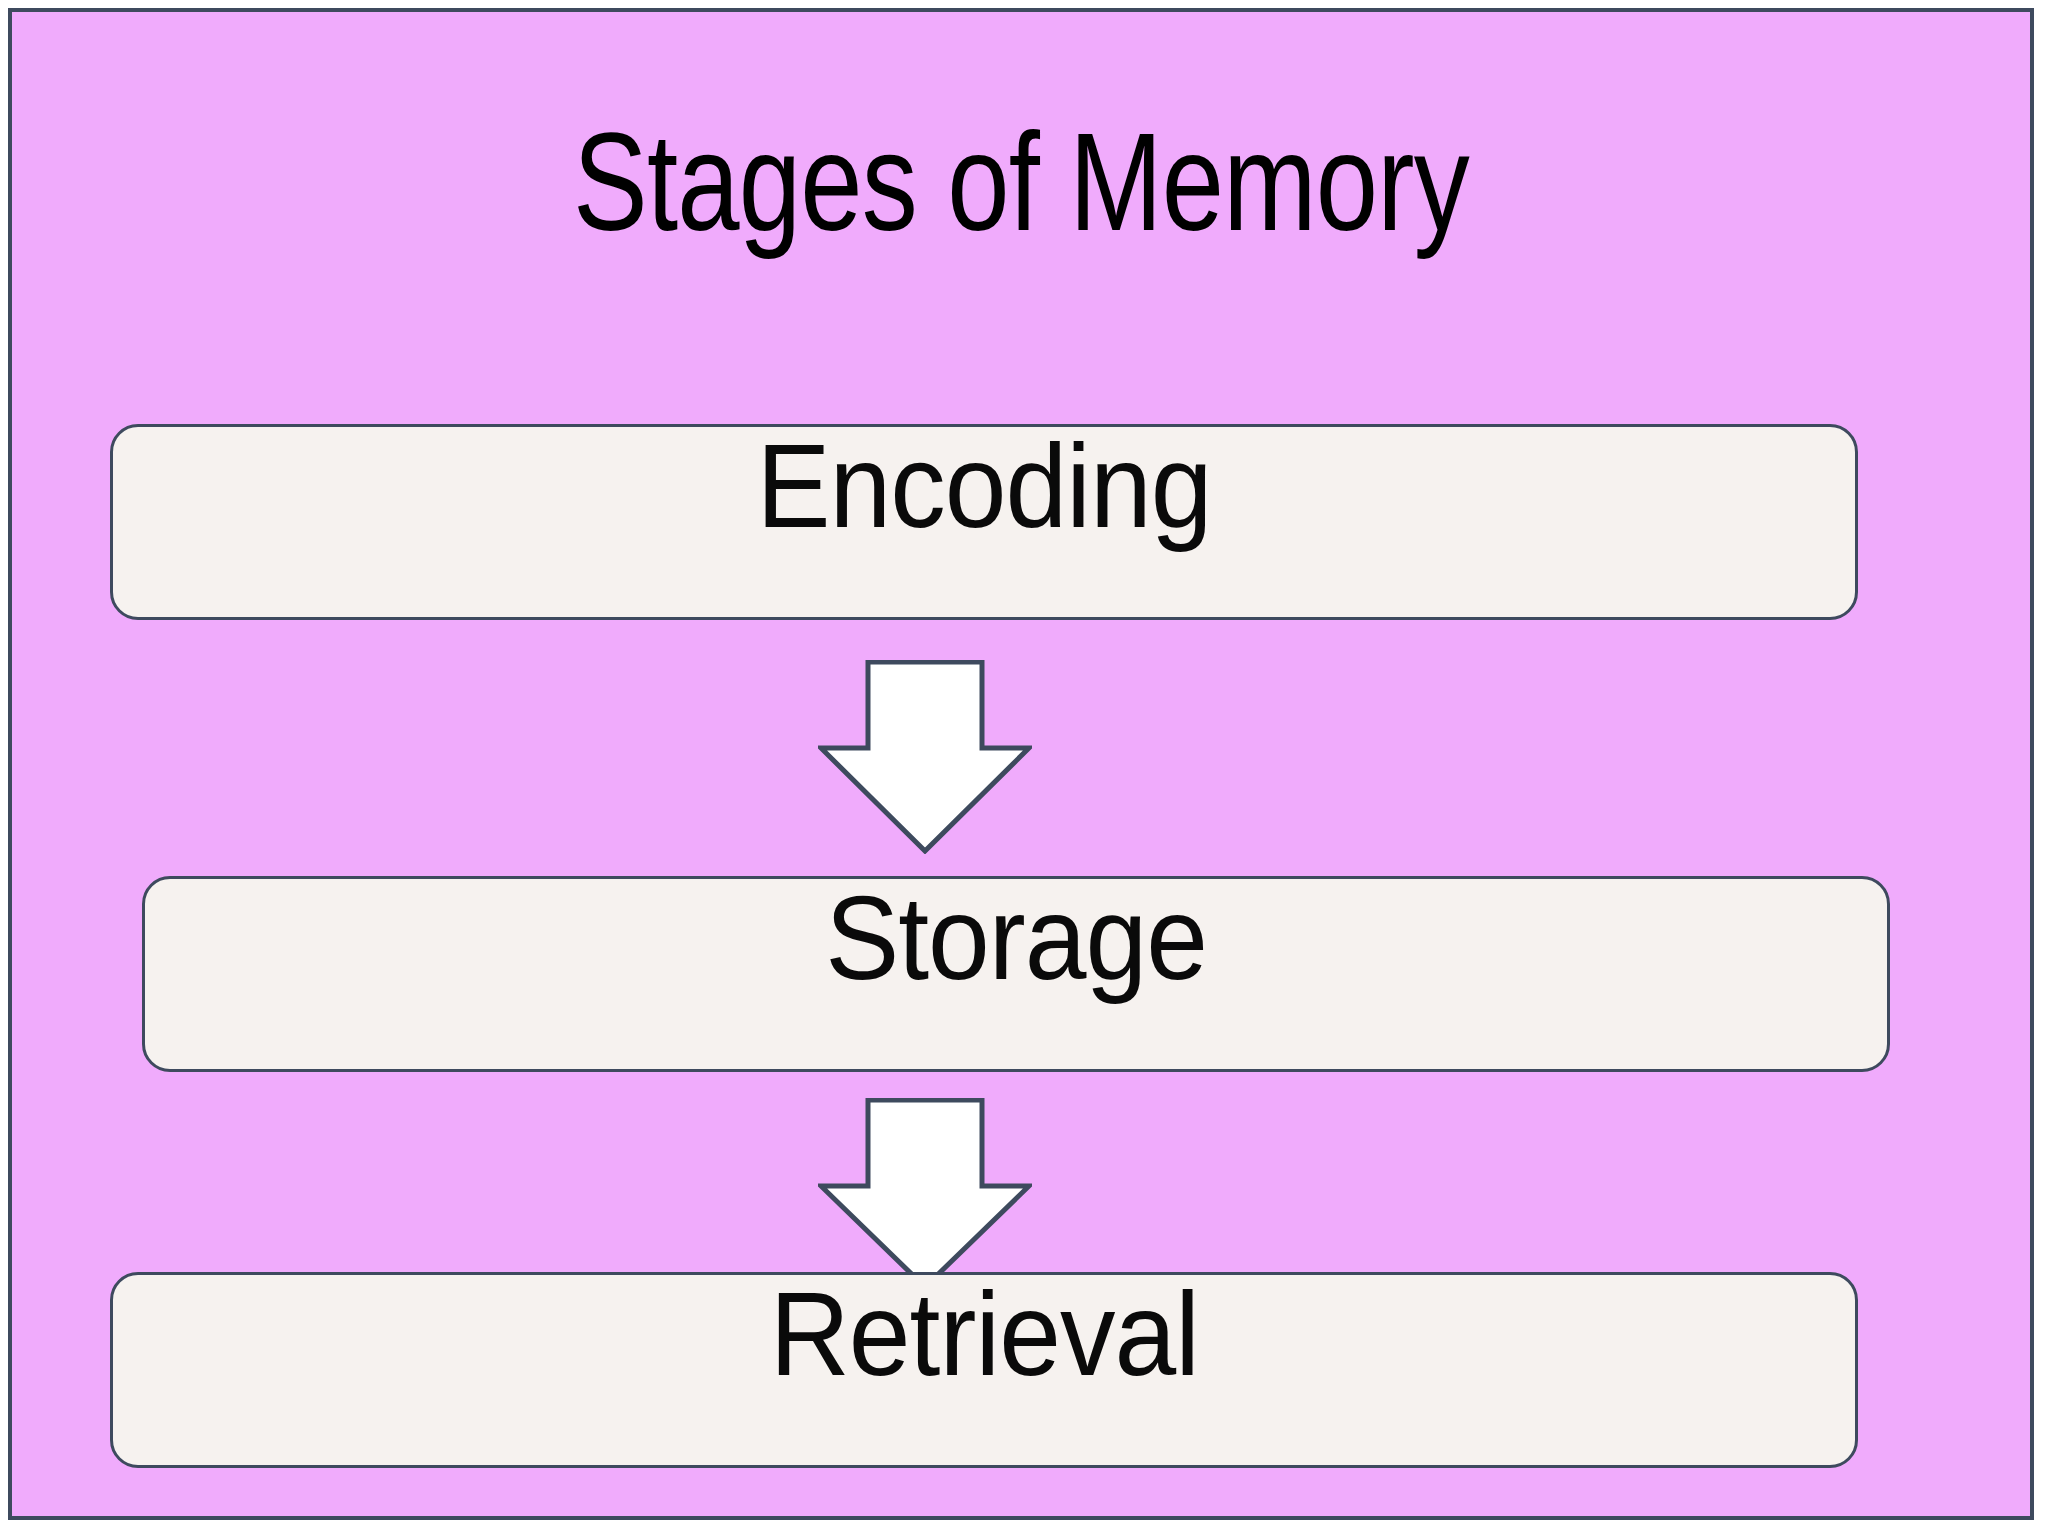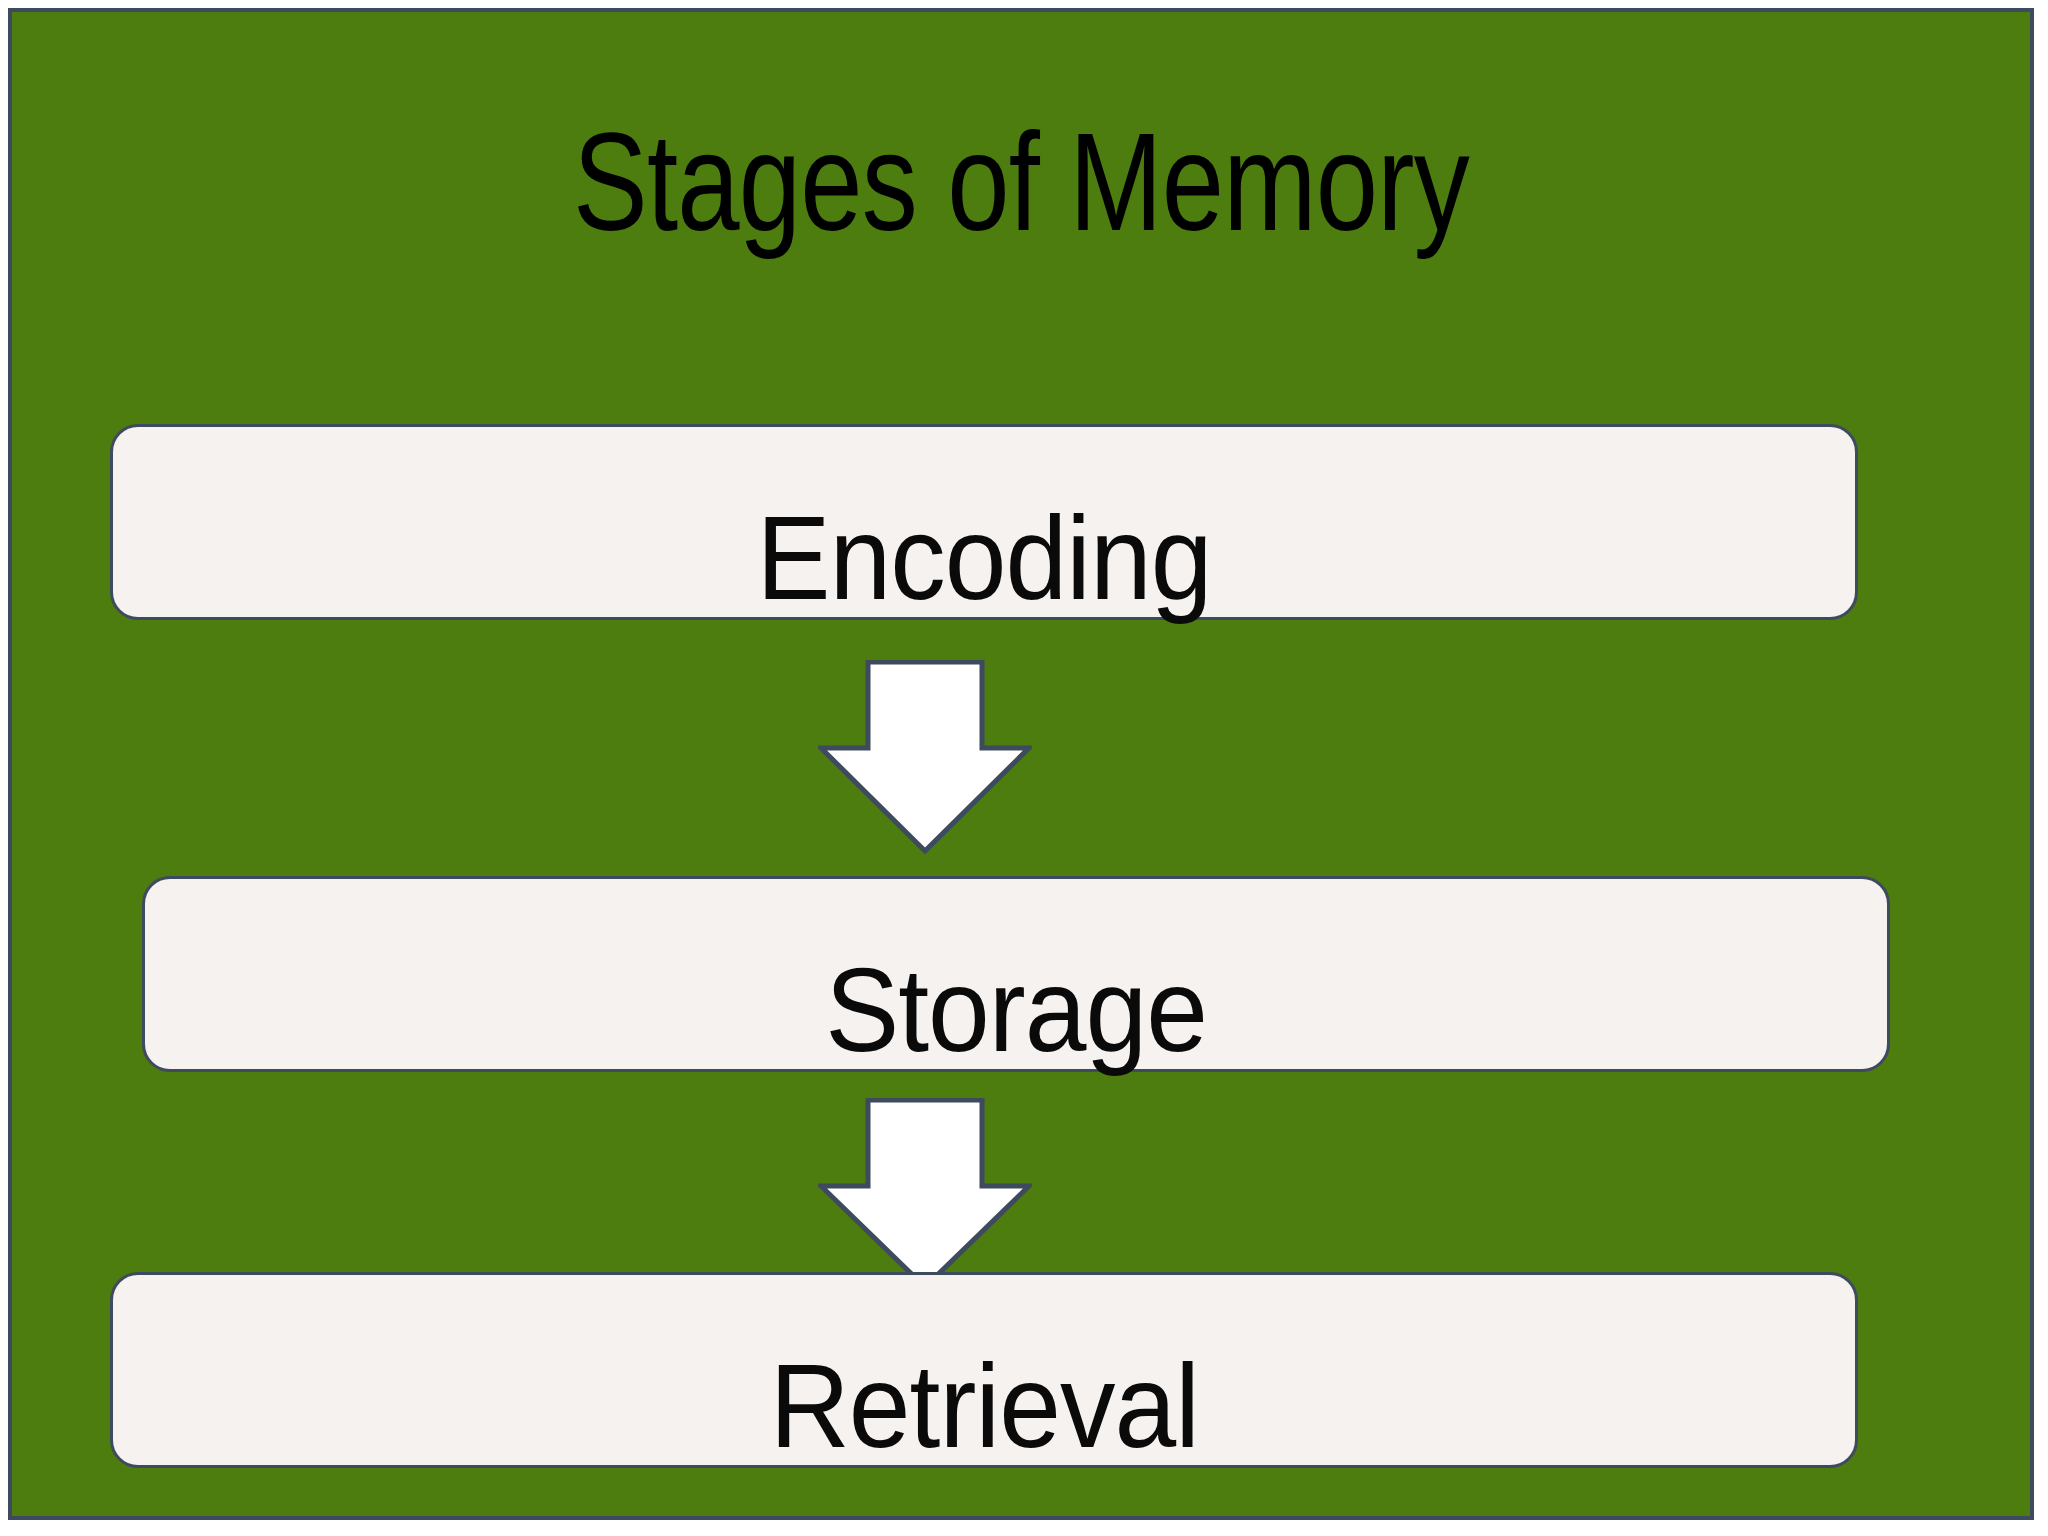--- a/index.html
+++ b/index.html
@@ -16,21 +16,21 @@
 
   
   #slide-frame {
     position: absolute;
     left: 8px;
     top: 8px;
     width: 2026px;
     height: 1512px;
     box-sizing: border-box;
     border: 4px solid #3e4a5e;
-    background: #4d7c0f;
+    background: #f0abfc;
   }
 
   
   #diagram-title {
     position: absolute;
     left: 0;
     top: 100px;
     width: 100%;
     text-align: center;
     color: #000000;
@@ -48,21 +48,21 @@
   .stage-box {
     position: absolute;
     left: 98px;
     width: 1748px;
     height: 196px;
     box-sizing: border-box;
     border: 3px solid #3e4a5e;
     border-radius: 28px;
     background: #f6f2ef;
     display: flex;
-    align-items: flex-end;
+    align-items: flex-start;
     justify-content: center;
   }
   .stage-label {
     color: #0a0a0a;
     font-family: "Liberation Sans", sans-serif;
     font-size: 118px;
     font-weight: 400;
     line-height: 1;
     letter-spacing: -1px;
     white-space: nowrap;

